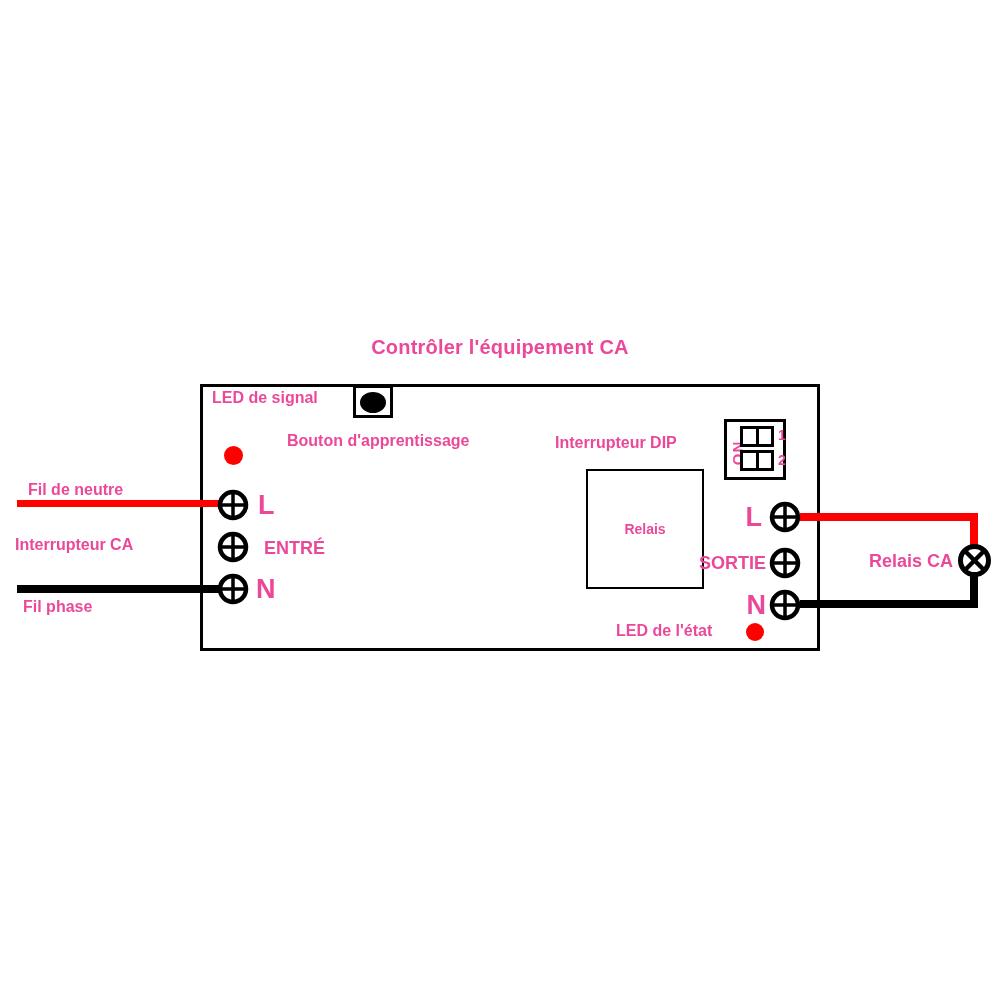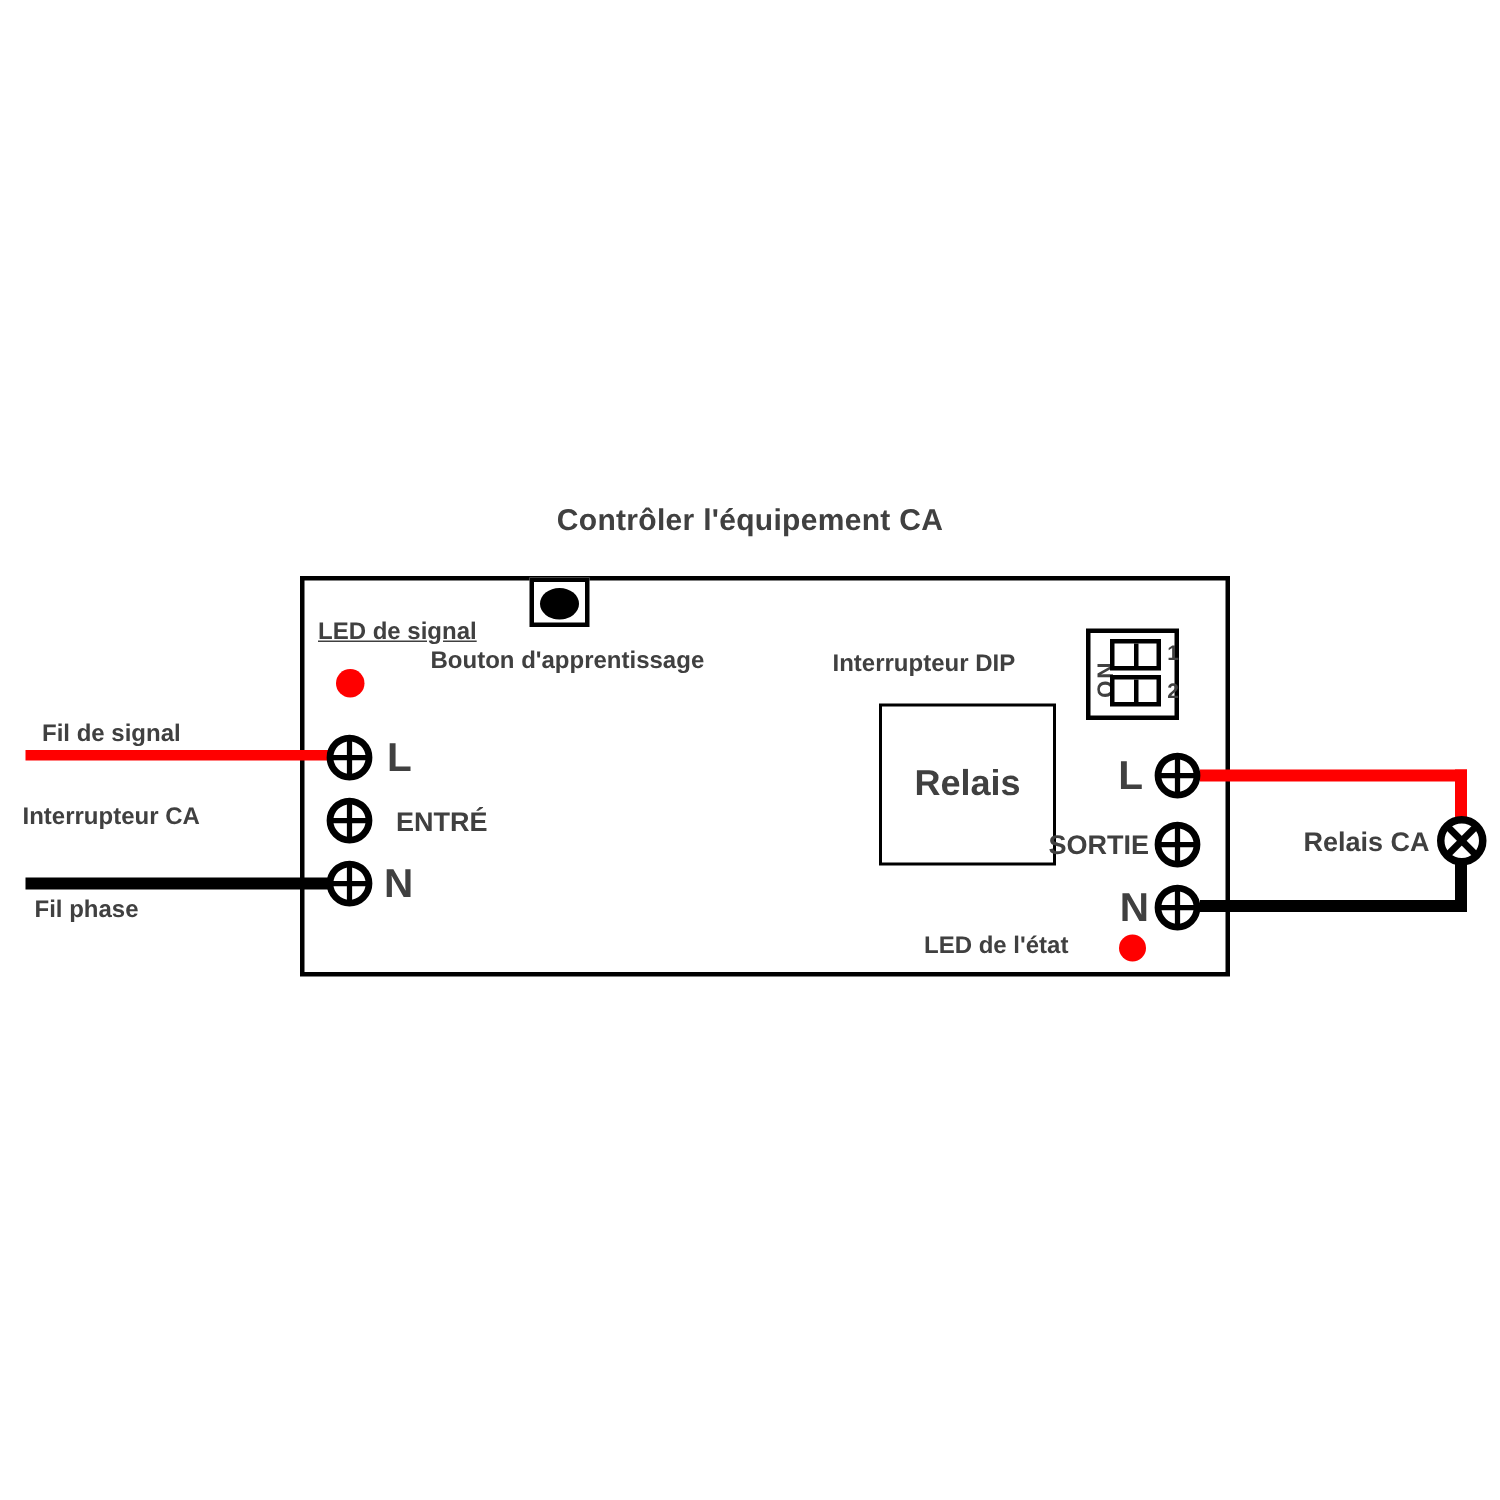--- a/index.html
+++ b/index.html
@@ -1,37 +1,37 @@
 <!DOCTYPE html>
 <html style="--live: #ff0000; --neutral: #000000; --led: #ff0000; --outline: #000000;"><head>
 <meta charset="utf-8">
 <style>
   * { margin:0; padding:0; box-sizing:border-box; }
   html,body { background:#fff; }
   .canvas {
     position:relative; width:1000px; height:1000px; background:#fff;
-    font-family:"Liberation Sans", sans-serif; font-weight:bold; color:#404040;
+    font-family:"Liberation Sans", sans-serif; font-weight:bold; color:#ec4899;
     overflow:hidden;
   }
   .abs { position:absolute; }
   .title { left:0; right:0; top:336px; text-align:center; font-size:20px; letter-spacing:0.2px; }
   .device-box { left:200px; top:384px; width:620px; height:267px; border:3px solid var(--outline,#000); background:#fff; }
   .label16 { font-size:16px; white-space:nowrap; }
   .label18 { font-size:18px; white-space:nowrap; }
   .label27 { font-size:27px; white-space:nowrap; }
   .led { width:19px; height:19px; border-radius:50%; background:var(--led,#f00); }
   .learn-btn-frame { left:353px; top:385px; width:40px; height:33px; border:3px solid var(--outline,#000); background:#fff; z-index:4; }
   .learn-btn-dot { position:absolute; left:4px; top:4px; width:26px; height:21px; border-radius:50%; background:#000; }
   .wire { z-index:2; }
   .wire.live { background:var(--live,#f00); }
   .wire.neutral { background:var(--neutral,#000); }
   .terminal { z-index:3; }
   .lamp { z-index:3; }
-  .relay-box { left:586px; top:469px; width:118px; height:108px; border:2px solid var(--outline,#000); background:#fff;
-    display:flex; align-items:center; justify-content:center; font-size:24px; }
+  .relay-box { left:586px; top:469px; width:118px; height:120px; border:2px solid var(--outline,#000); background:#fff;
+    display:flex; align-items:center; justify-content:center; font-size:14px; }
   .dip-box { left:724px; top:419px; width:62px; height:61px; border:3px solid var(--outline,#000); background:#fff; }
   .dip-on { position:absolute; left:-9px; top:24px; width:36px; height:14px; text-align:center;
     font-size:15px; transform:rotate(-90deg); letter-spacing:1px; }
   .dip-row { position:absolute; left:13px; width:34px; height:21px; border:3px solid #000; display:flex; }
   .dip-cell { flex:1; border-right:3px solid #000; }
   .dip-cell:last-child { border-right:none; }
   .dip-num { position:absolute; left:49px; width:12px; font-size:14px; text-align:center; }
   .right-text { text-align:right; }
 </style>
 </head>
@@ -41,21 +41,21 @@
 
   <div class="abs title">Contrôler l'équipement CA</div>
 
   <div class="abs device-box"></div>
 
   <div class="abs learn-btn-frame">
     <div class="learn-btn-dot"></div>
   </div>
   <div class="abs label16" style="left:287px; top:432px;">Bouton d'apprentissage</div>
 
-  <div class="abs label16" style="left:212px; top:413px;text-decoration:underline;">LED de signal</div>
+  <div class="abs label16" style="left:212px; top:389px;">LED de signal</div>
   <div class="abs led" style="left:224px; top:446px;"></div>
 
   <div class="abs label16" style="left:555px; top:434px;">Interrupteur DIP</div>
   <div class="abs dip-box">
     <span class="dip-on">ON</span>
     <div class="dip-row" style="top:4px;">
       <div class="dip-cell"></div>
       <div class="dip-cell"></div>
     </div>
     <div class="dip-num" style="top:5px;">1</div>
@@ -69,21 +69,21 @@
   <div class="abs relay-box">
     <span>Relais</span>
   </div>
 
   <div class="abs label16" style="left:616px; top:622px;">LED de l'état</div>
   <div class="abs led" style="left:746px; top:623px; width:18px; height:18px;"></div>
 
   <div class="abs wire live" style="left:17px; top:500px; width:216px; height:7px;"></div>
   <div class="abs wire neutral" style="left:17px; top:585px; width:216px; height:8px;"></div>
 
-  <div class="abs label16" style="left:28px; top:481px;">Fil de signal</div>
+  <div class="abs label16" style="left:28px; top:481px;">Fil de neutre</div>
   <div class="abs label16" style="left:15px; top:536px;">Interrupteur CA</div>
   <div class="abs label16" style="left:23px; top:598px;">Fil phase</div>
 
   <svg class="abs terminal" style="left:216px; top:488px;" width="34" height="34" viewBox="0 0 34 34">
       <circle cx="17" cy="17" r="13" fill="#fff" stroke="#000" stroke-width="4.5"></circle>
       <line x1="4" y1="17" x2="30" y2="17" stroke="#000" stroke-width="3.5"></line>
       <line x1="17" y1="4" x2="17" y2="30" stroke="#000" stroke-width="3.5"></line>
     </svg>
   <svg class="abs terminal" style="left:216px; top:530px;" width="34" height="34" viewBox="0 0 34 34">
       <circle cx="17" cy="17" r="13" fill="#fff" stroke="#000" stroke-width="4.5"></circle>

